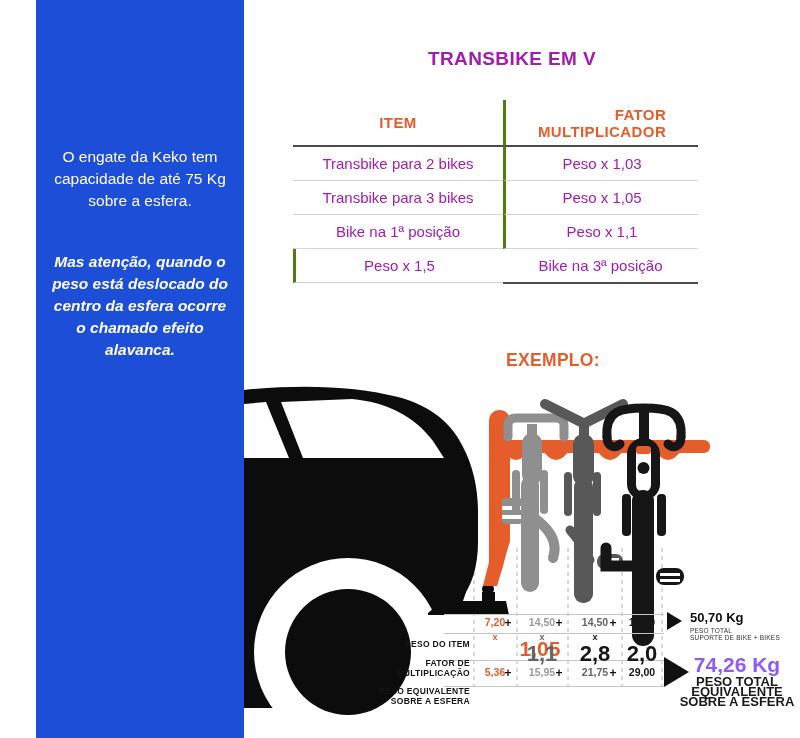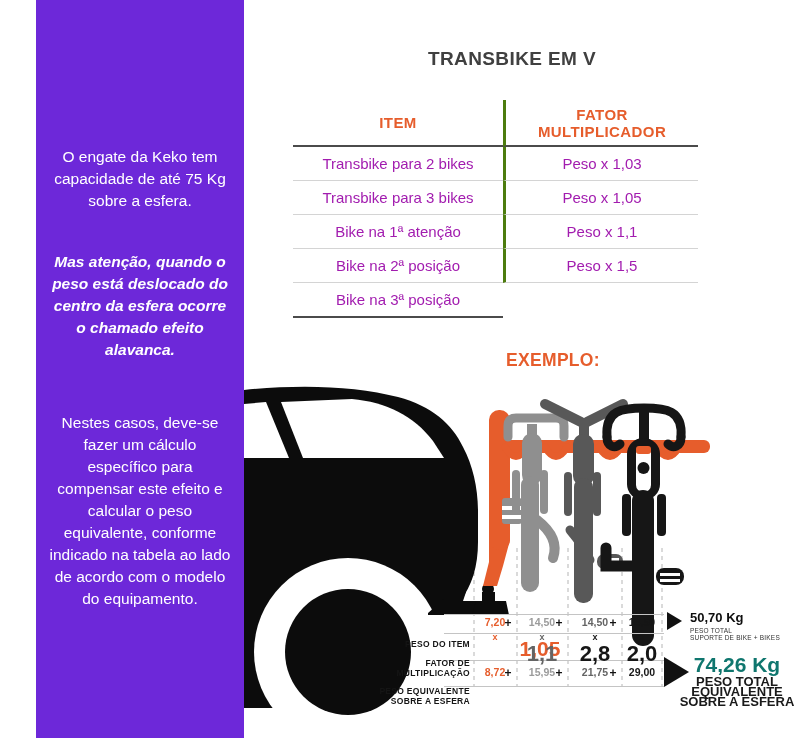--- a/index.html
+++ b/index.html
@@ -1,34 +1,34 @@
 <!DOCTYPE html>
 <html><head>
 <meta charset="utf-8">
 <style>
   html,body{margin:0;padding:0;background:#ffffff;}
   .page{position:relative;width:800px;height:738px;background:#ffffff;overflow:hidden;
         font-family:"Liberation Sans", sans-serif;}
   .abs{position:absolute;}
 
   
-  .sidebar{left:36px;top:0;width:208px;height:738px;background:#6d28d9;}
+  .sidebar{left:36px;top:0;width:208px;height:738px;background:#1d4ed8;}
   .sidebar p{position:absolute;left:13px;width:182px;margin:0;color:#ffffff;
              text-align:center;font-size:15.5px;line-height:22px;font-weight:400;}
   .sb-p1{top:146px;}
   .sb-p2{top:251px;font-weight:700 !important;font-style:italic;}
   .sb-p3{top:412px;}
 
   
-  .title{left:244px;top:48px;width:536px;text-align:center;color:#404040;
+  .title{left:244px;top:48px;width:536px;text-align:center;color:#a21caf;
          font-size:19px;font-weight:700;letter-spacing:.4px;}
 
   
   .ftable{left:293px;top:100px;width:405px;display:grid;grid-template-columns:210px 195px;}
-  .ftable .cell{display:flex;align-items:center;justify-content:center;text-align:center;}
+  .ftable .cell{display:flex;align-items:center;justify-content:center;text-align:right;}
   .ftable .head{height:45px;color:#E65D2C;font-size:15px;font-weight:700;
                 letter-spacing:.4px;line-height:17px;border-bottom:2px solid #4b4b4b;}
   .ftable .body{height:33px;color:#a21caf;font-size:15px;border-bottom:1px solid #d4d4d4;}
   .ftable .last{border-bottom:2px solid #4b4b4b;}
   .ftable .col2{border-left:3px solid #4d7c0f;}
 
   
   .exemplo{left:244px;top:350px;width:530px;text-align:center;color:#E65D2C;
            font-size:17.5px;font-weight:700;letter-spacing:.3px;padding-left:44px;}
 
@@ -49,50 +49,48 @@
   .o{color:#E65D2C;}.g-light{color:#9b9b9b;}.g-mid{color:#646464;}.g-dark{color:#161616;}
   .tri{width:0;height:0;}
   .tri-small{left:667px;top:612px;border-top:9px solid transparent;
              border-bottom:9px solid transparent;border-left:15px solid #111;}
   .tri-big{left:664px;top:657px;border-top:15px solid transparent;
            border-bottom:15px solid transparent;border-left:25px solid #111;}
   .tot1-val{left:690px;top:610px;font-size:13px;font-weight:700;color:#0f0f0f;white-space:nowrap;}
   .tot1-sub1{left:690px;top:627px;font-size:6.5px;color:#333;letter-spacing:.2px;white-space:nowrap;}
   .tot1-sub2{left:690px;top:634px;font-size:6.5px;color:#333;letter-spacing:.2px;white-space:nowrap;}
   .tot2{left:678px;top:653px;width:118px;text-align:center;}
-  .tot2-val{font-size:21px;font-weight:800;color:#0f766e;line-height:24px;}
+  .tot2-val{font-size:21px;font-weight:800;color:#8b5cf6;line-height:24px;}
   .tot2-sub{font-size:13px;font-weight:600;color:#1a1a1a;line-height:10px;}
 </style>
 </head>
 <body>
 
 <div class="page">
 
   <div class="abs sidebar">
     <p class="sb-p1">O engate da Keko tem capacidade de até 75 Kg sobre a esfera.</p>
     <p class="sb-p2">Mas atenção, quando o peso está deslocado do centro da esfera ocorre o chamado efeito alavanca.</p>
-    <p class="sb-p3">Nestes casos, deve-se fazer um cálculo específico para compensar este efeito e calcular o peso equivalente, conforme indicado na tabela ao lado de acordo com o modelo do equipamento.</p>
   </div>
 
   <div class="abs title">TRANSBIKE EM V</div>
 
   <div class="abs ftable">
     <div class="cell head">ITEM</div>
     <div class="cell head col2">
       <span><span>FATOR</span><br>
       <span>MULTIPLICADOR</span></span>
     </div>
 
     <div class="cell body">Transbike para 2 bikes</div>
     <div class="cell body col2">Peso x 1,03</div>
     <div class="cell body">Transbike para 3 bikes</div>
     <div class="cell body col2">Peso x 1,05</div>
-    <div class="cell body">Bike na 1ª atenção</div>
+    <div class="cell body">Bike na 1ª posição</div>
     <div class="cell body col2">Peso x 1,1</div>
-    <div class="cell body">Bike na 2ª posição</div>
     <div class="cell body col2">Peso x 1,5</div>
     <div class="cell body last">Bike na 3ª posição</div>
   </div>
 
   <div class="abs exemplo">EXEMPLO:</div>
 
   <svg class="abs" style="left:0;top:0;" width="800" height="738" viewBox="0 0 800 738">
 
     <g stroke="#b5b5b5" stroke-width="1" stroke-dasharray="4 4">
       <line x1="474" y1="548" x2="474" y2="686"></line>
@@ -199,21 +197,21 @@
 
   <div class="abs fx c1 o">x</div>
   <div class="abs fx c2 g-mid">x</div>
   <div class="abs fx c3 g-dark">x</div>
   <div class="abs fx c4 g-dark">x</div>
   <div class="abs fnum fbig c1 o">1,05</div>
   <div class="abs fnum c2 g-mid">1,1</div>
   <div class="abs fnum c3 g-dark">2,8</div>
   <div class="abs fnum c4 g-dark">2,0</div>
 
-  <div class="abs cval r3 c1 o">8,72</div>
+  <div class="abs cval r3 c1 o">5,36</div>
   <div class="abs plus r3 p1">+</div>
   <div class="abs cval r3 c2 g-light">15,95</div>
   <div class="abs plus r3 p2">+</div>
   <div class="abs cval r3 c3 g-mid">21,75</div>
   <div class="abs plus r3 p3">+</div>
   <div class="abs cval r3 c4 g-dark">29,00</div>
 
   <div class="abs tri tri-small"></div>
   <div class="abs tot1-val">50,70 Kg</div>
   <div class="abs tot1-sub1">PESO TOTAL</div>

